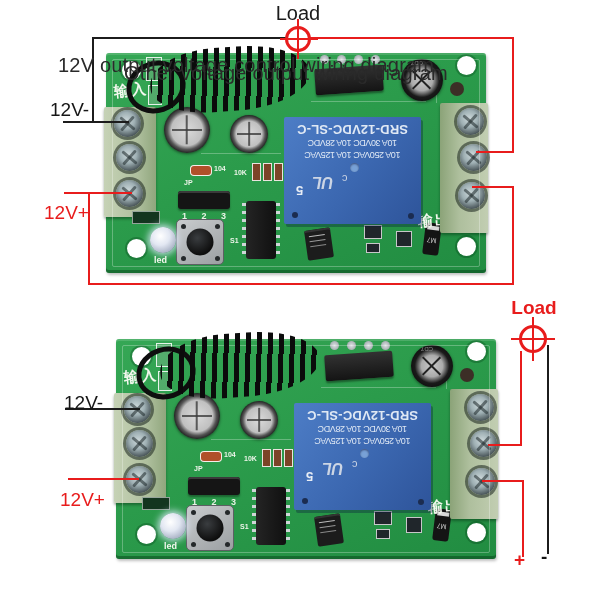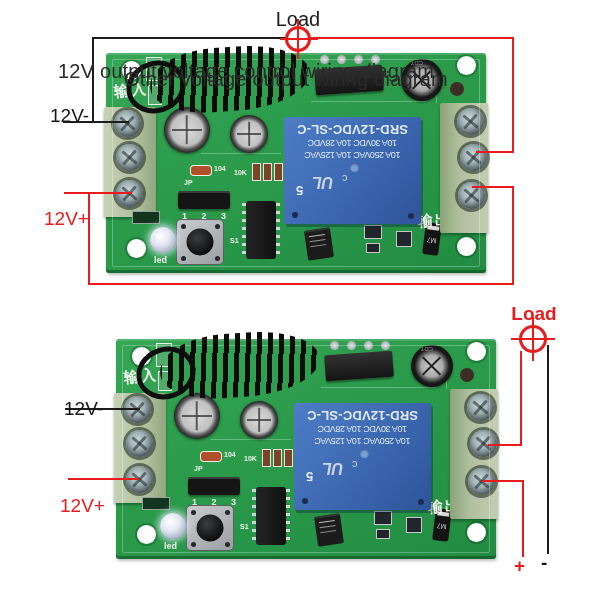--- a/index.html
+++ b/index.html
@@ -8,21 +8,21 @@
 
   
   .wire{position:absolute;z-index:5;}
   .wire.red{background:#e81c1c;}
   .wire.blk{background:#1c1c1c;}
   .cross-circle{position:absolute;border:3px solid #e81c1c;border-radius:50%;background:#fff;
                 box-sizing:border-box;z-index:6;}
   .cross-v,.cross-h{position:absolute;background:#e81c1c;z-index:7;}
 
   
-  .lbl{position:absolute;z-index:8;white-space:nowrap;margin-top:6px;}
+  .lbl{position:absolute;z-index:8;white-space:nowrap;}
   .load-top{left:252px;top:2px;width:92px;text-align:center;font-size:20px;color:#1b1b1b;}
   .load-bot{left:506px;top:297px;width:56px;text-align:center;font-size:19px;font-weight:700;color:#e81c1c;}
   .v1minus{left:50px;top:99px;font-size:19px;color:#161616;}
   .v1plus{left:44px;top:202px;font-size:19px;color:#e81c1c;}
   .v2minus{left:64px;top:392px;font-size:19px;color:#161616;}
   .v2plus{left:60px;top:489px;font-size:19px;color:#e81c1c;}
   .plus-bot{left:514px;top:549px;font-size:19px;font-weight:700;color:#e81c1c;}
   .minus-bot{left:541px;top:546px;font-size:19px;font-weight:700;color:#161616;}
   .caption{left:8px;width:592px;text-align:center;font-size:20px;color:#2a2a2a;letter-spacing:0.2px;}
   .cap1{top:295px;} .cap2{top:569px;}

